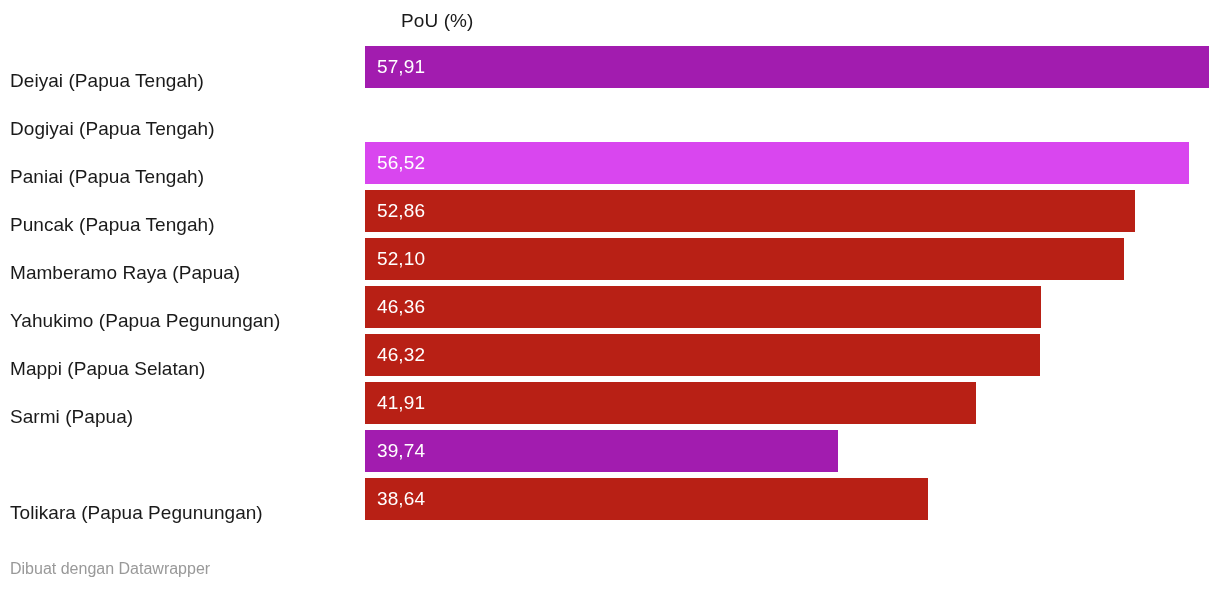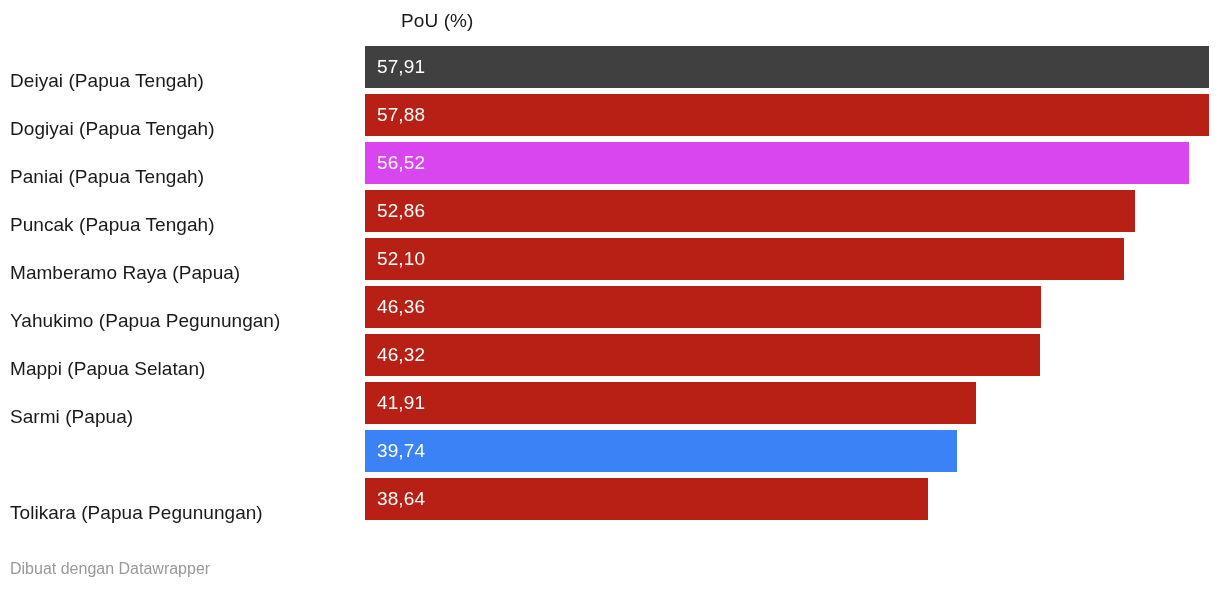--- a/index.html
+++ b/index.html
@@ -113,32 +113,27 @@
 
   <div class="chart-header">
     <div class="header-spacer"></div>
     <div class="column-header">PoU (%)</div>
   </div>
 
   <div class="rows">
       <div class="bar-row">
         <div class="row-label">Deiyai (Papua Tengah)</div>
         <div class="bar-track">
-          <div class="bar" style="width: 844.038px; background: #404040;">
+          <div class="bar" style="width: 844.038px; background: #a21caf;">
             <div class="bar-value">57,91</div>
           </div>
         </div>
       </div>
       <div class="bar-row">
         <div class="row-label">Dogiyai (Papua Tengah)</div>
-        <div class="bar-track">
-          <div class="bar" style="width: 843.601px; background: rgb(184, 32, 21);">
-            <div class="bar-value">57,88</div>
-          </div>
-        </div>
       </div>
       <div class="bar-row">
         <div class="row-label">Paniai (Papua Tengah)</div>
         <div class="bar-track">
           <div class="bar" style="width: 823.779px; background: #d946ef;">
             <div class="bar-value">56,52</div>
           </div>
         </div>
       </div>
       <div class="bar-row">
@@ -176,21 +171,21 @@
       <div class="bar-row">
         <div class="row-label">Sarmi (Papua)</div>
         <div class="bar-track">
           <div class="bar" style="width: 610.838px; background: rgb(184, 32, 21);">
             <div class="bar-value">41,91</div>
           </div>
         </div>
       </div>
       <div class="bar-row">
         <div class="bar-track">
-          <div class="bar" style="width: 592px; background: #3b82f6;">
+          <div class="bar" style="width: 473px; background: #a21caf;">
             <div class="bar-value">39,74</div>
           </div>
         </div>
       </div>
       <div class="bar-row">
         <div class="row-label">Tolikara (Papua Pegunungan)</div>
         <div class="bar-track">
           <div class="bar" style="width: 563.178px; background: rgb(184, 32, 21);">
             <div class="bar-value">38,64</div>
           </div>

